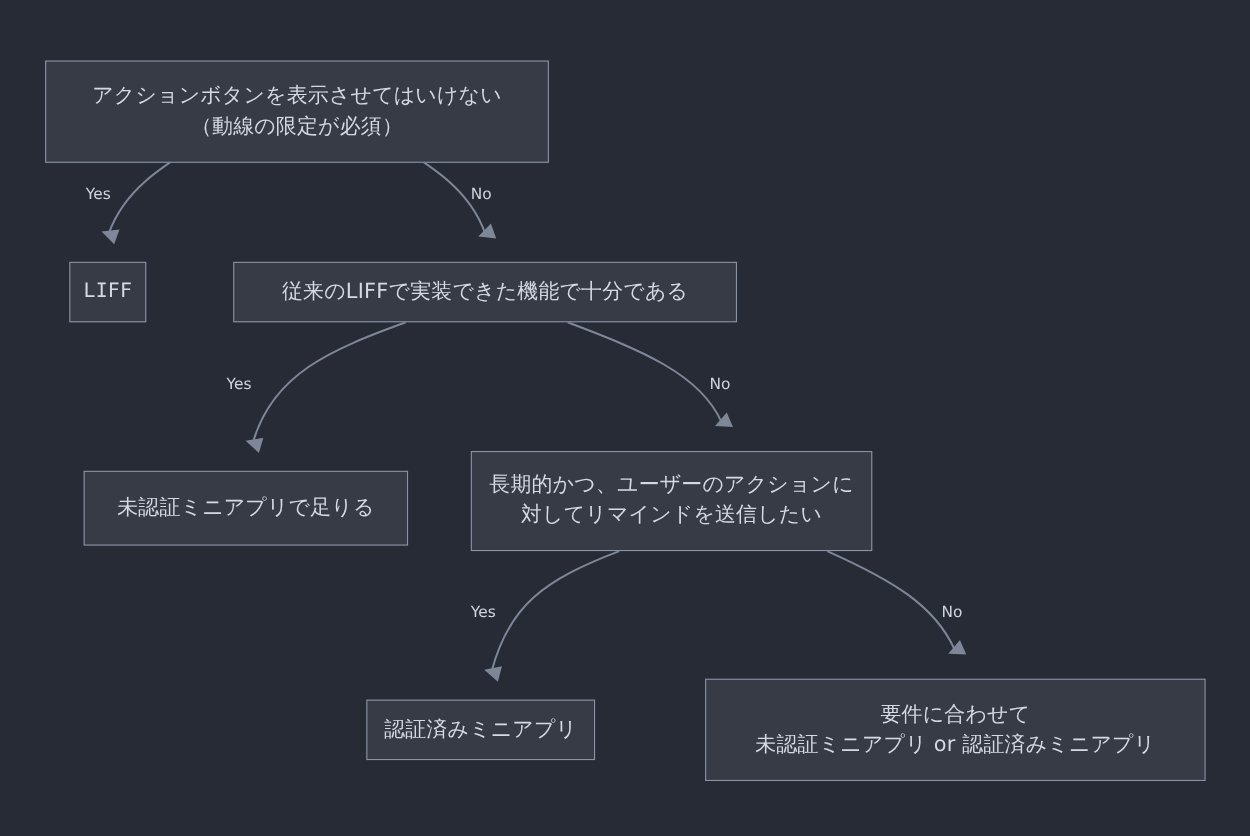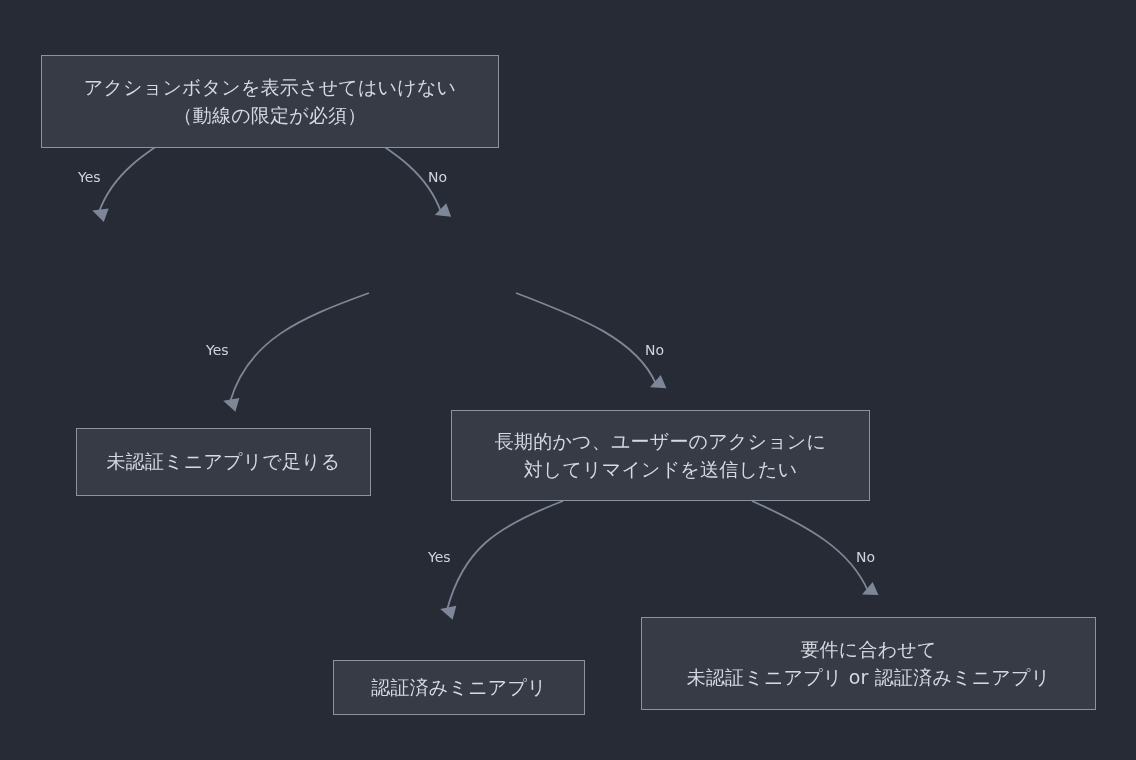--- a/index.html
+++ b/index.html
@@ -57,28 +57,30 @@
     <path d="M516,293 C582,318 637,340 656,384" fill="none" stroke="#7d8798" stroke-width="1.8" marker-end="url(#ah)"></path>
 
     <path d="M563,501 C495,527 463,550 447,610" fill="none" stroke="#7d8798" stroke-width="1.8" marker-end="url(#ah)"></path>
 
     <path d="M752,501 C810,527 850,550 868,591" fill="none" stroke="#7d8798" stroke-width="1.8" marker-end="url(#ah)"></path>
   </svg>
 
   <div class="node" style="left:41px;top:29px;width:458px;height:93px;margin-top:26px;">アクションボタンを表示させてはいけない
 （動線の限定が必須）</div>
 
+  <div class="node mono" style="left:63px;top:238px;width:70px;height:55px;">LIFF</div>
 
+  <div class="node" style="left:212px;top:238px;width:458px;height:55px;">従来のLIFFで実装できた機能で十分である</div>
 
   <div class="node" style="left:76px;top:428px;width:295px;height:68px;">未認証ミニアプリで足りる</div>
 
-  <div class="node" style="left:451px;top:410px;width:419px;height:91px;">長期的かつ、ユーザーのアクションに
+  <div class="node" style="left:428px;top:410px;width:365px;height:91px;font-family:Liberation Mono, monospace;">長期的かつ、ユーザーのアクションに
 対してリマインドを送信したい</div>
 
-  <div class="node" style="left:333px;top:660px;width:252px;height:55px;">認証済みミニアプリ</div>
+  <div class="node" style="left:333px;top:636px;width:208px;height:55px;">認証済みミニアプリ</div>
 
   <div class="node" style="left:641px;top:617px;width:455px;height:93px;">要件に合わせて
 未認証ミニアプリ or 認証済みミニアプリ</div>
 
   <div class="edge-label" style="left:78px;top:169px;">Yes</div>
   <div class="edge-label" style="left:428px;top:169px;">No</div>
   <div class="edge-label" style="left:206px;top:342px;">Yes</div>
   <div class="edge-label" style="left:645px;top:342px;">No</div>
   <div class="edge-label" style="left:428px;top:549px;">Yes</div>
   <div class="edge-label" style="left:856px;top:549px;">No</div>

